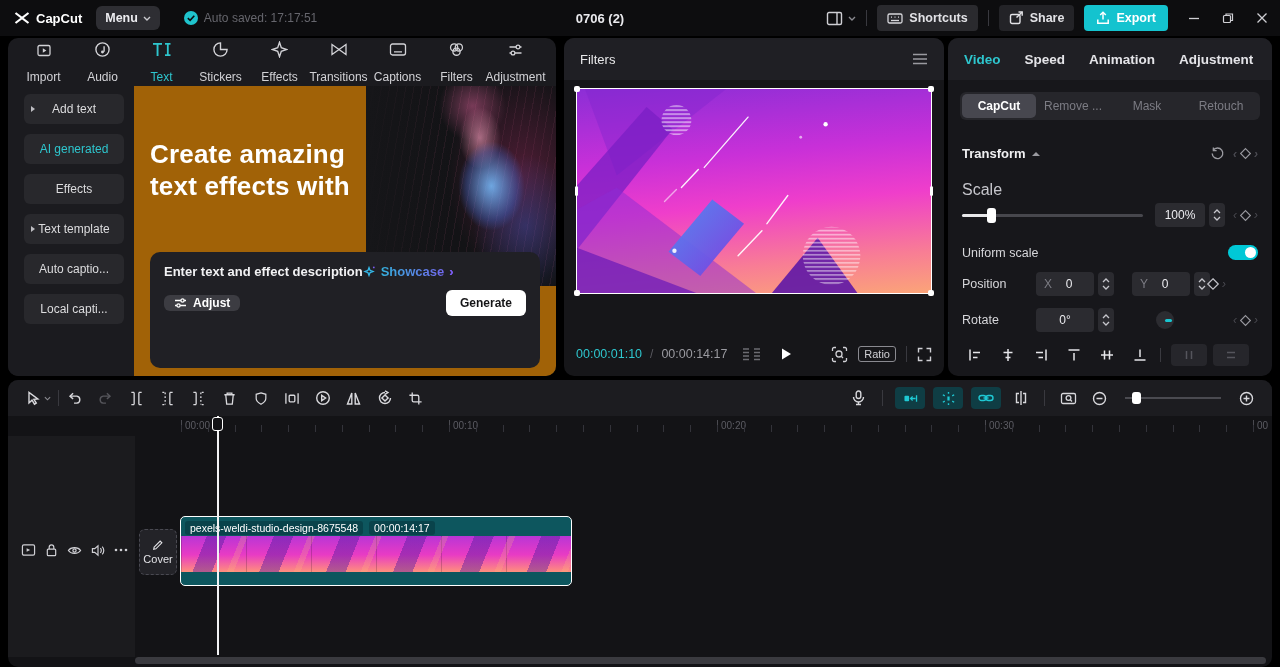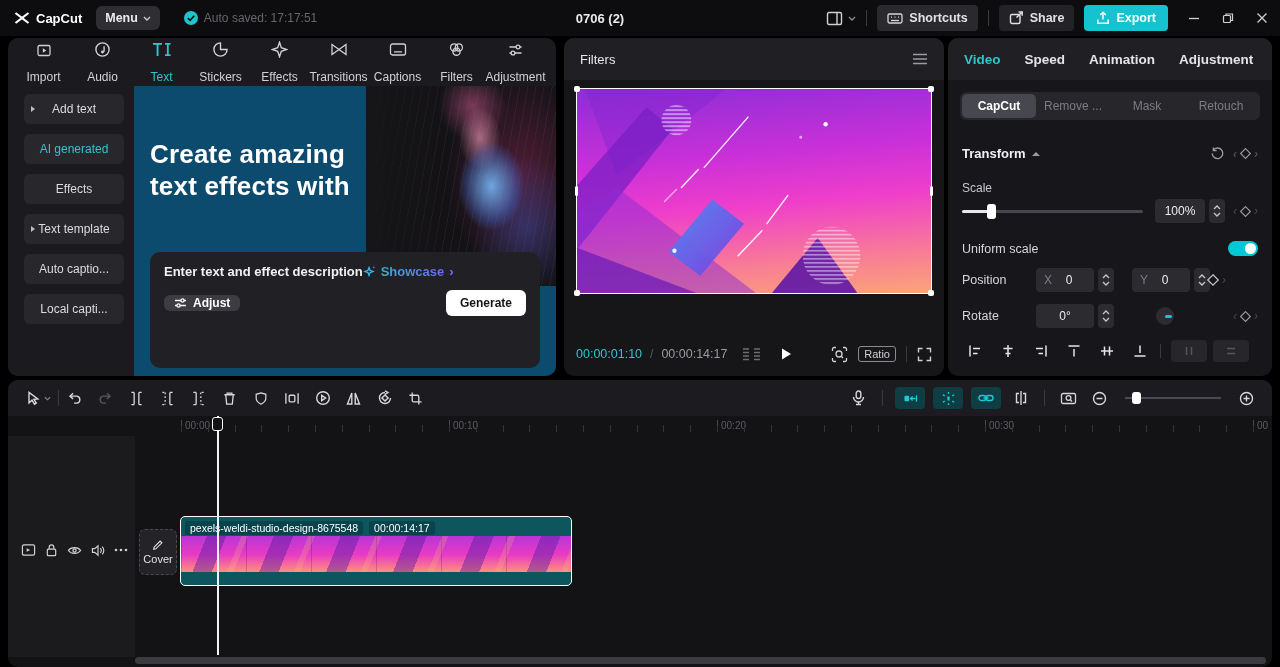--- a/index.html
+++ b/index.html
@@ -33,21 +33,21 @@
   .mt-item.sel { color:#2ec6ce; }
   .mt-item .mi { height:18px; display:flex; align-items:center; }
 
   
   .sidebar { position:absolute; left:0; top:48px; width:126px; bottom:0; padding:8px 0 0 16px; background:#1b1b1f; }
   .sb-btn { position:relative; width:100px; height:30px; margin-bottom:10px; background:#28282c; border-radius:6px; color:#dcdcde; font-size:12px; display:flex; align-items:center; justify-content:center; }
   .sb-btn.sel { color:#2ec6ce;text-align:center; }
   .sb-caret { position:absolute; left:7px; top:12px; width:0; height:0; border-left:4px solid #bdbdc2; border-top:3px solid transparent; border-bottom:3px solid transparent; }
 
   
-  .promo { position:absolute; left:126px; top:48px; right:0; bottom:0; background:#0c4a6e; }
+  .promo { position:absolute; left:126px; top:48px; right:0; bottom:0; background:#a16207; }
   .hero { position:absolute; right:0; top:0; width:190px; height:200px;
     background:
       radial-gradient(46px 62px at 66% 50%, rgba(120,190,255,.85), rgba(70,120,230,.30) 55%, transparent 72%),
       radial-gradient(30px 44px at 60% 26%, rgba(235,150,180,.65), transparent 70%),
       radial-gradient(70px 95px at 84% 70%, rgba(60,90,200,.38), transparent 75%),
       radial-gradient(48px 50px at 56% 10%, rgba(200,90,140,.55), transparent 70%),
       radial-gradient(95px 135px at 82% 45%, rgba(150,40,90,.45), transparent 78%),
       repeating-linear-gradient(100deg, transparent 0 7px, rgba(255,120,170,.08) 7px 8px),
       #131316; }
   .hero:after { content:''; position:absolute; inset:0; background:linear-gradient(90deg,#161619 0%,transparent 45%); }
@@ -82,21 +82,21 @@
   .insp-tabs { height:42px; background:#1f1f24; display:flex; align-items:center; gap:24px; padding:0 16px; font-size:13.5px; font-weight:bold; color:#e4e4e8; }
   .insp-tabs .sel { color:#2ec6ce; }
   .subtabs { margin:12px 12px 0; height:28px; background:#26262b; border-radius:6px; display:flex; padding:2px; }
   .subtab { flex:1; display:flex; align-items:center; justify-content:center; font-size:12px; color:#7c7c84; border-radius:5px; }
   .subtab.sel { background:#47474f; color:#fff; font-weight:bold; }
   .transform-head { margin:26px 14px 0; display:flex; align-items:center; gap:6px; color:#f0f0f2; font-size:13px; font-weight:bold; }
   .caret-up { width:0; height:0; border-bottom:4px solid #9a9aa0; border-left:4px solid transparent; border-right:4px solid transparent; }
   .th-right { margin-left:auto; display:flex; align-items:center; gap:8px; }
   .kf { display:flex; align-items:center; gap:2px; }
   .kf .ar { color:#4b4b52; font-size:12px; line-height:1; }
-  .scale-label { margin:20px 14px 0; font-size:12px; color:#c6c6cc; }
+  .scale-label { margin:20px 14px 0; font-size:16px; color:#c6c6cc; }
   .scale-row { margin:4px 14px 0; display:flex; align-items:center; height:24px; }
   .sslider { flex:1; height:3px; background:#47474d; border-radius:2px; position:relative; margin-right:12px; }
   .sslider .fill { position:absolute; left:0; top:0; bottom:0; width:16%; background:#e8e8ea; border-radius:2px; }
   .sthumb { position:absolute; left:calc(16% - 4px); top:-6px; width:9px; height:15px; background:#fff; border-radius:3px; }
   .valbox { height:24px; background:#2b2b30; border-radius:4px; color:#ececf0; font-size:12px; display:flex; align-items:center; justify-content:center; }
   .stepper { width:16px; height:24px; background:#2b2b30; border-radius:4px; display:flex; flex-direction:column; align-items:center; justify-content:center; gap:2px; margin-left:4px; }
   .uniform-row { margin:18px 14px 0; display:flex; align-items:center; justify-content:space-between; color:#d6d6da; font-size:12.5px;gap:20px; }
   .toggle { width:30px; height:15px; border-radius:8px; background:#00c8d6; position:relative; }
   .toggle:after { content:''; position:absolute; right:2px; top:2px; width:11px; height:11px; border-radius:50%; background:#fff; }
   .pr-row { margin:12px 14px 0; display:flex; align-items:center; color:#d6d6da; font-size:12.5px; height:24px; }

